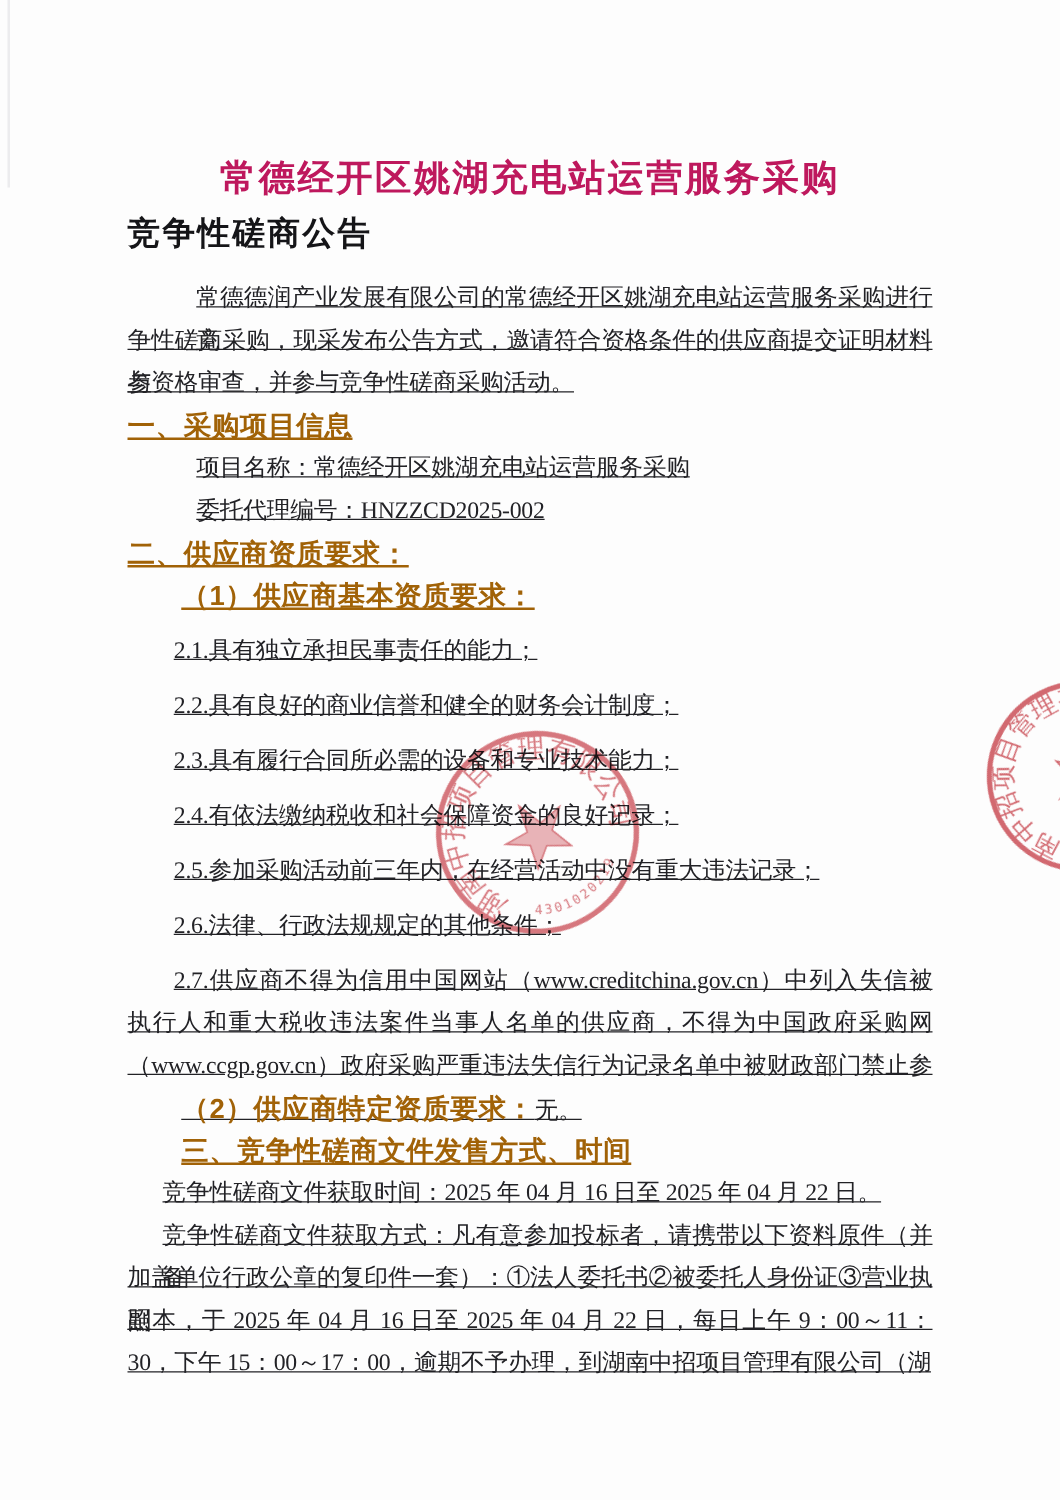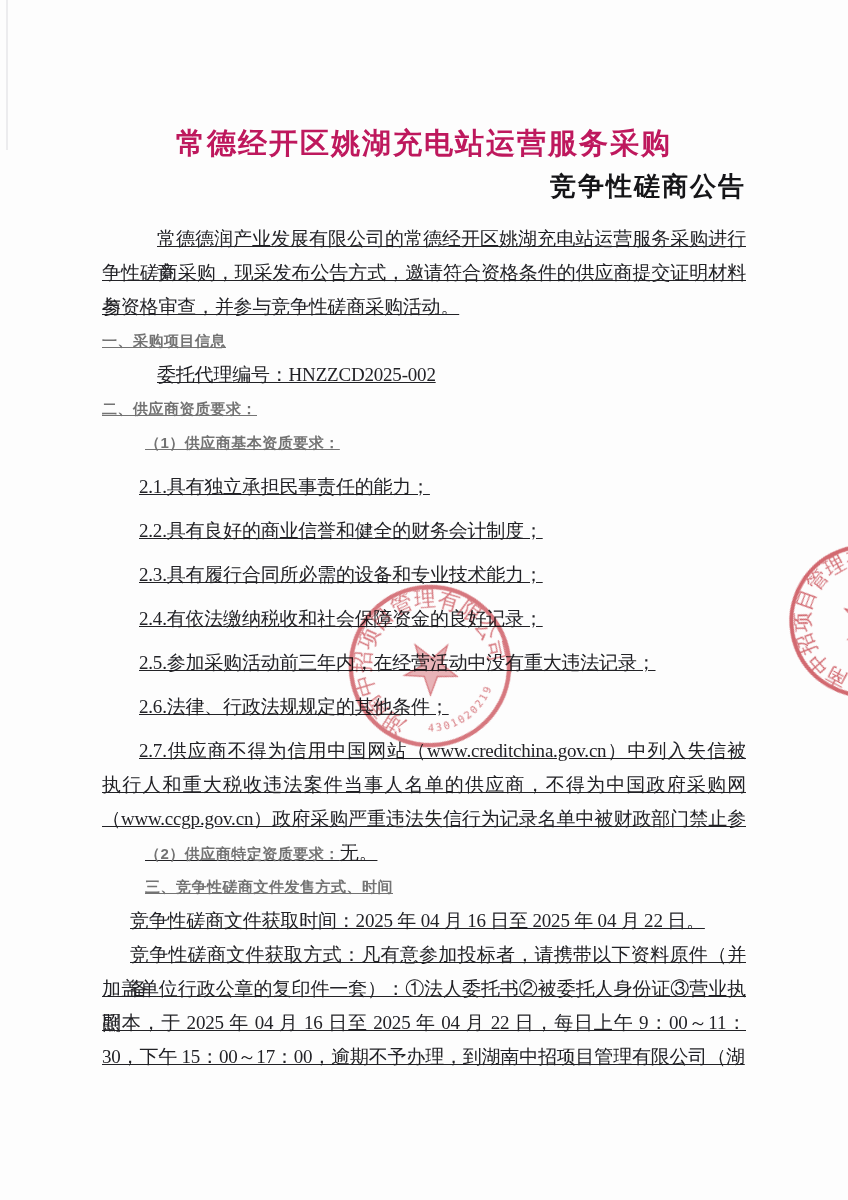--- a/index.html
+++ b/index.html
@@ -9,31 +9,31 @@
     font-family:"Liberation Serif","DejaVu Serif",serif;
   }
   .scan-edge{position:absolute;left:6px;top:0;width:2px;height:150px;background:#ececee;}
   .content{position:absolute;left:102px;top:120px;width:644px;}
   .doc-title{
     font-family:"Liberation Sans","DejaVu Sans",sans-serif;font-weight:700;
     text-align:center;font-size:29px;line-height:46px;letter-spacing:2px;color:#be185d;
   }
   .doc-subtitle{
     font-family:"Liberation Sans","DejaVu Sans",sans-serif;font-weight:700;
-    text-align:right;font-size:26px;line-height:40px;letter-spacing:2px;color:#151518;
+    text-align:left;font-size:26px;line-height:40px;letter-spacing:2px;color:#151518;
   }
   .body-lines{margin-top:16px;}
   .ln{
     height:34px;line-height:34px;font-size:19px;letter-spacing:-0.2px;
     white-space:nowrap;color:#222226;text-decoration:underline;
   }
   .fill{white-space:normal;text-align:justify;text-align-last:justify;}
   .hd{
-    font-weight:700;letter-spacing:0.5px;color:#737373;
-    font-family:"Liberation Sans","DejaVu Sans",sans-serif;font-size:15px;
+    font-weight:700;letter-spacing:0.5px;color:#a16207;
+    font-family:"Liberation Sans","DejaVu Sans",sans-serif;font-size:22px;
   }
   .ind-a{padding-left:55px;}  
   .ind-b{padding-left:43px;}  
   .ind-c{padding-left:37px;margin-top:10px;}  
   .ind-d{padding-left:28px;}  
   .seal{
     position:absolute;mix-blend-mode:multiply;pointer-events:none;
     filter:blur(0.3px);
   }
   .seal-main{left:344px;top:580px;width:172px;height:172px;transform:rotate(-35deg);opacity:0.72;}
@@ -47,20 +47,21 @@
 <div class="content">
   <div class="doc-title">常德经开区姚湖充电站运营服务采购</div>
   <div class="doc-subtitle">竞争性磋商公告</div>
 
   <div class="body-lines">
     <div class="ln ind-a fill">常德德润产业发展有限公司的常德经开区姚湖充电站运营服务采购进行竞</div>
     <div class="ln fill">争性磋商采购，现采发布公告方式，邀请符合资格条件的供应商提交证明材料参</div>
     <div class="ln">与资格审查，并参与竞争性磋商采购活动。</div>
 
     <div class="ln hd">一、采购项目信息</div>
+    <div class="ln ind-a">项目名称：常德经开区姚湖充电站运营服务采购</div>
     <div class="ln ind-a">委托代理编号：HNZZCD2025-002</div>
 
     <div class="ln hd">二、供应商资质要求：</div>
     <div class="ln ind-b hd">（1）供应商基本资质要求：</div>
     <div class="ln ind-c">2.1.具有独立承担民事责任的能力；</div>
     <div class="ln ind-c">2.2.具有良好的商业信誉和健全的财务会计制度；</div>
     <div class="ln ind-c">2.3.具有履行合同所必需的设备和专业技术能力；</div>
     <div class="ln ind-c">2.4.有依法缴纳税收和社会保障资金的良好记录；</div>
     <div class="ln ind-c">2.5.参加采购活动前三年内，在经营活动中没有重大违法记录；</div>
     <div class="ln ind-c">2.6.法律、行政法规规定的其他条件；</div>

